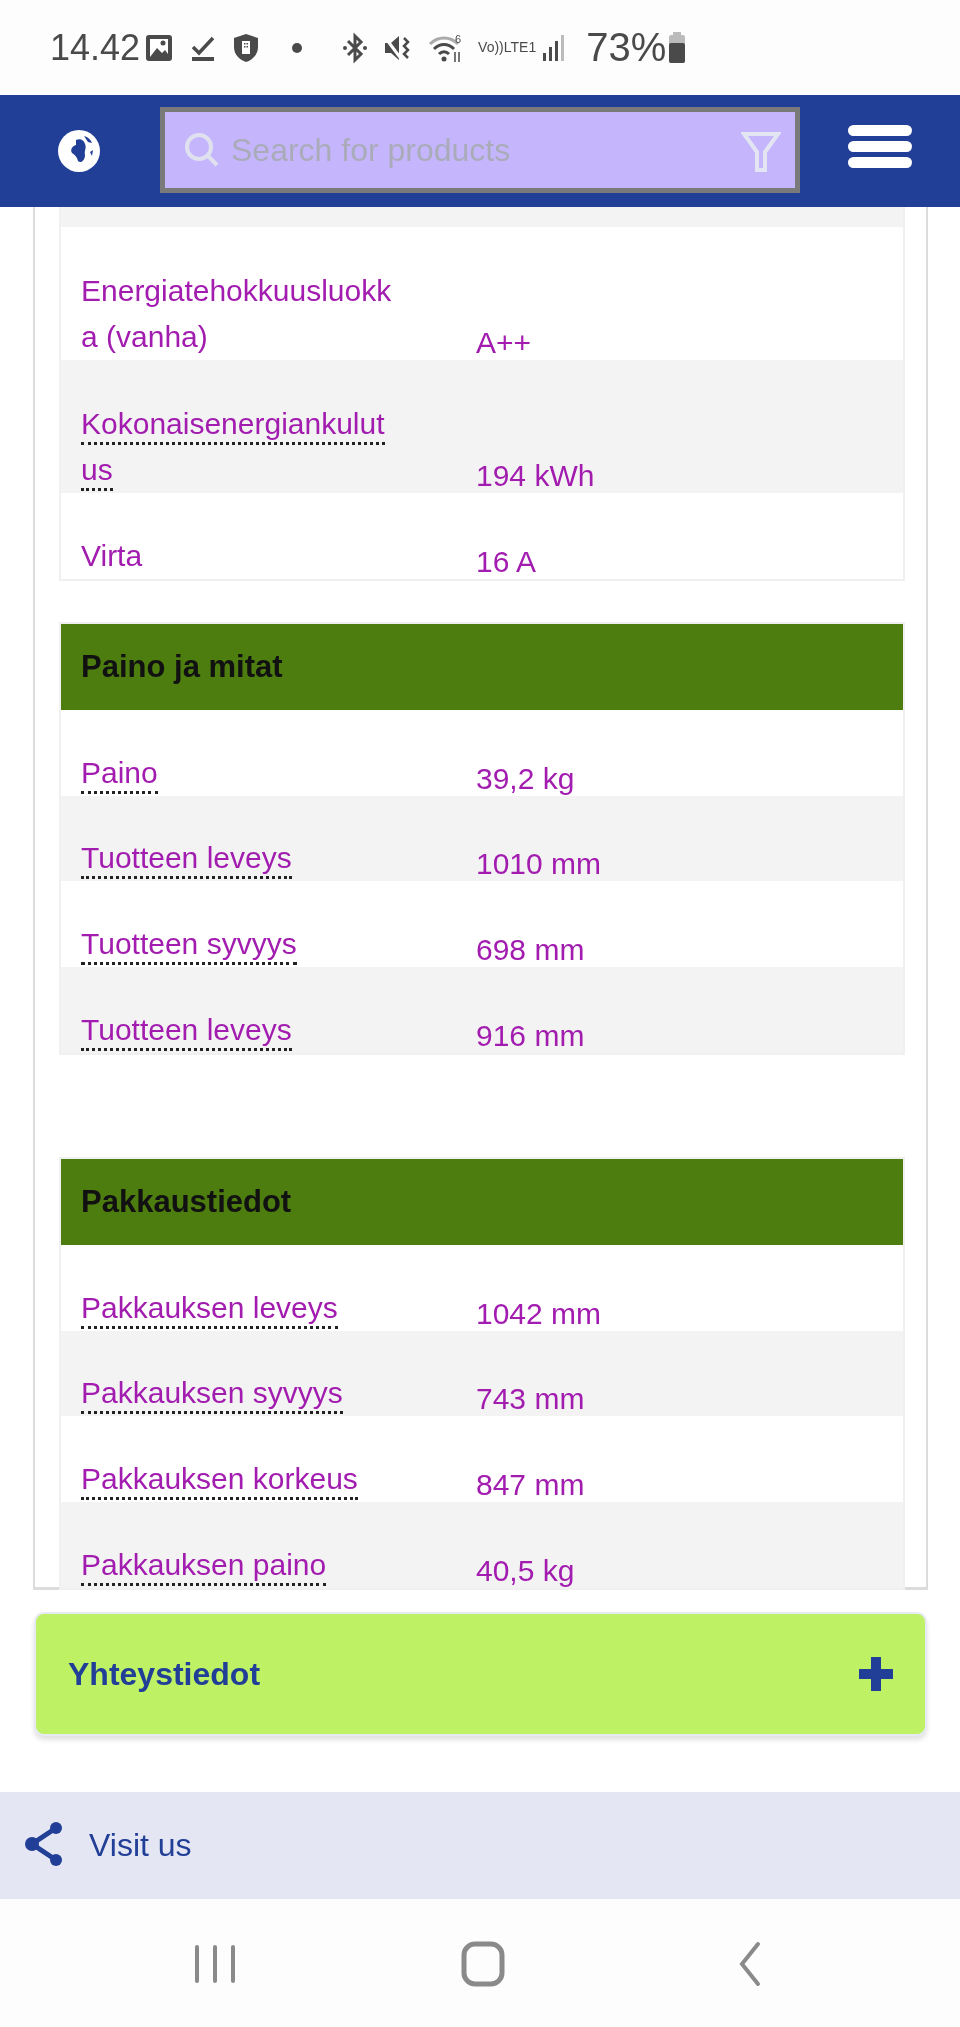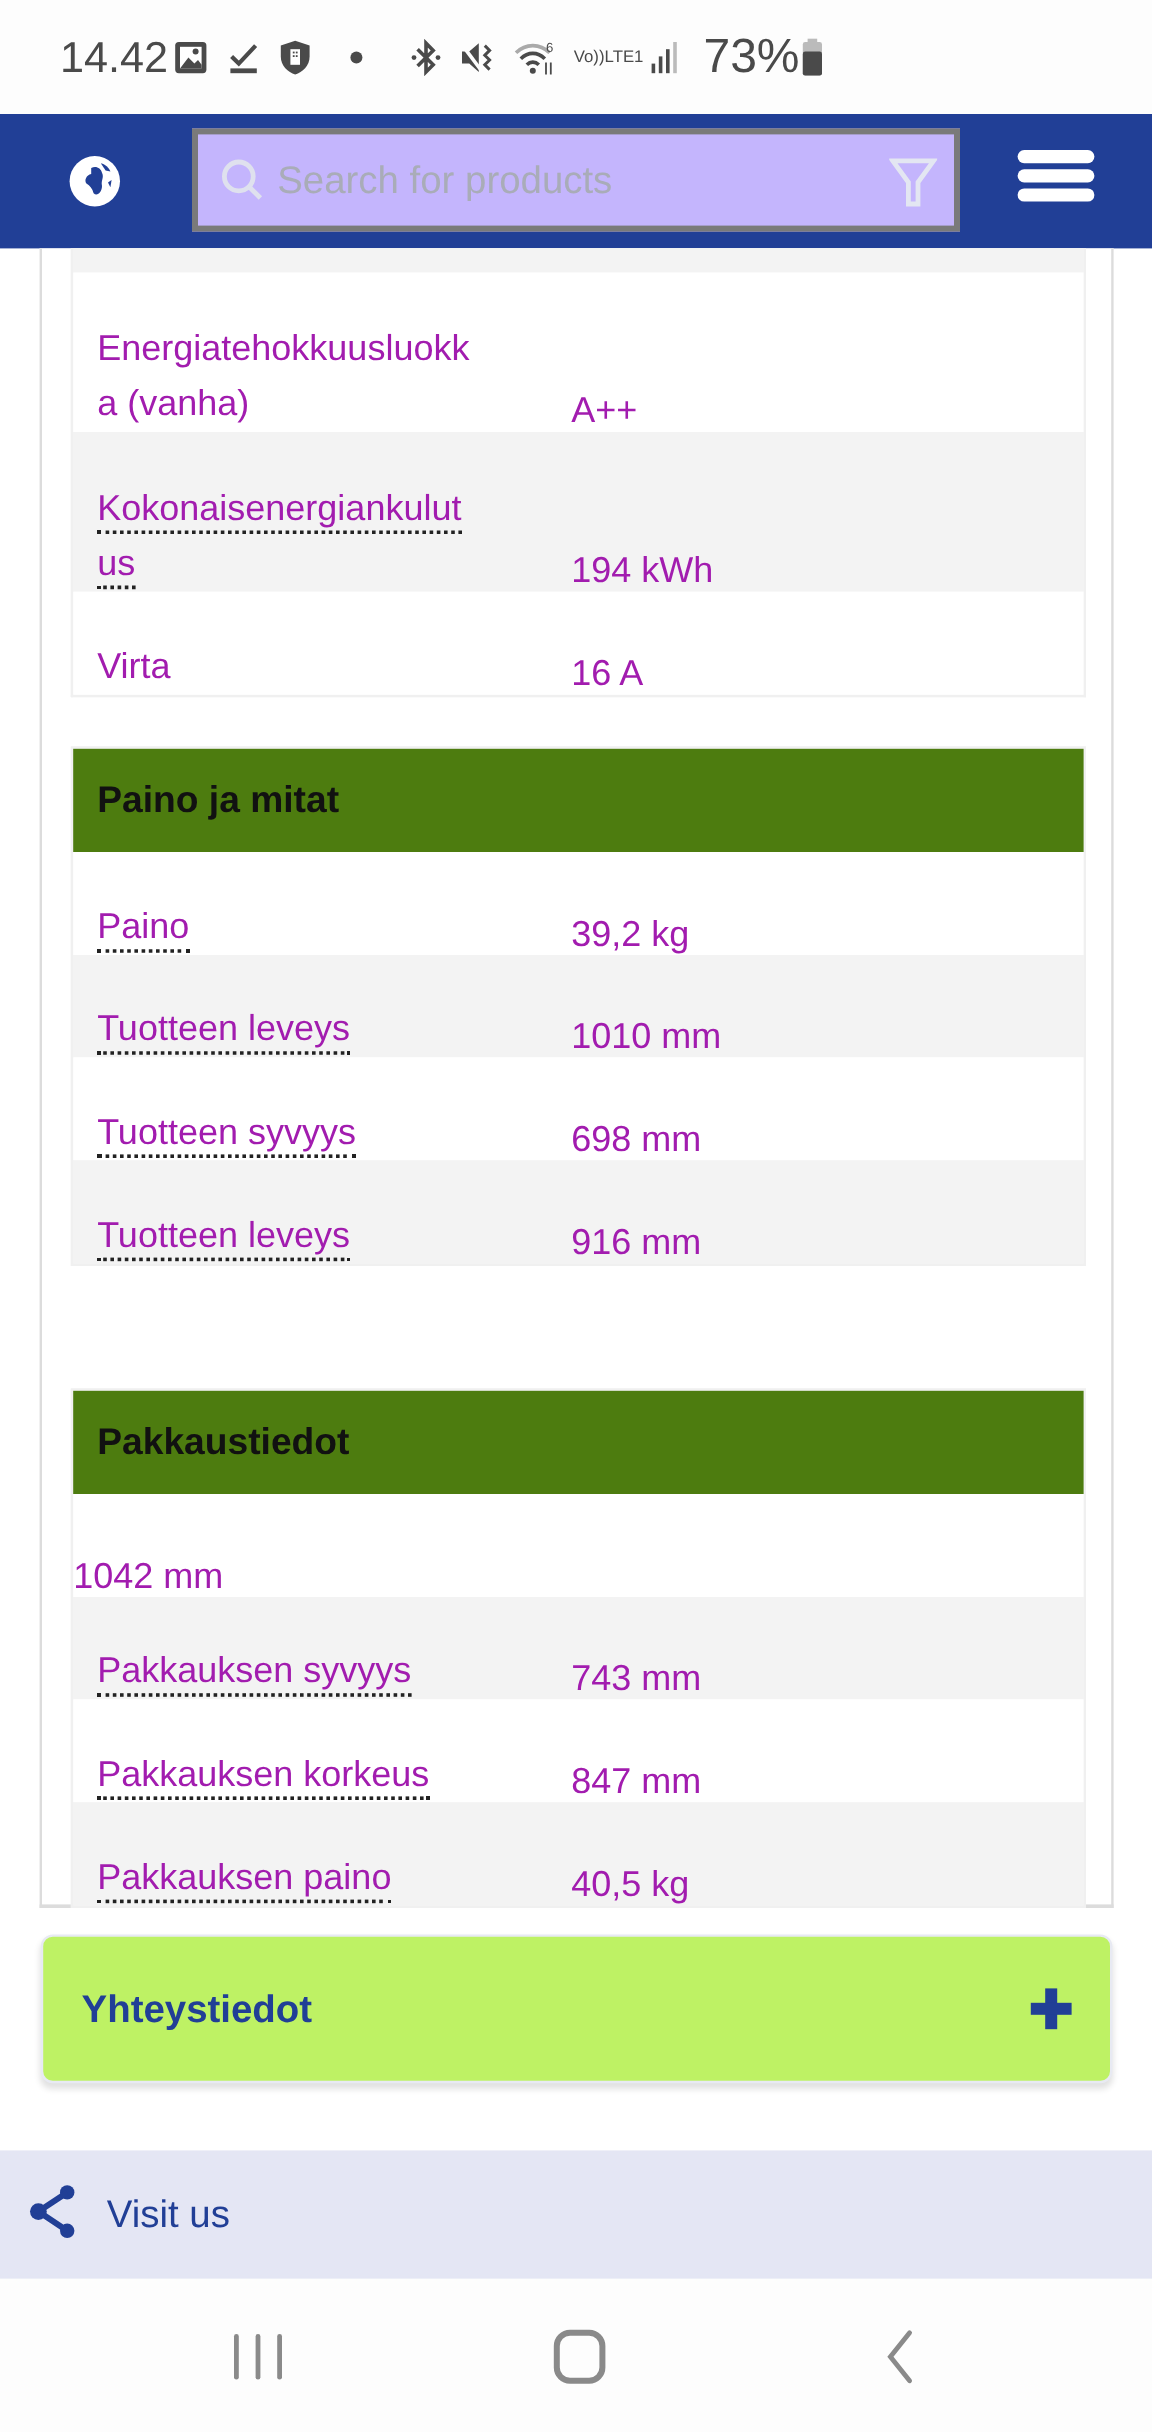--- a/index.html
+++ b/index.html
@@ -205,20 +205,21 @@
     </div>
     <div class="row grey" style="height:86px;">
       <div class="k"><span class="dotted">Tuotteen leveys</span></div>
       <div class="v">916 mm</div>
     </div>
   </div>
 
   <div class="tbl" style="top:914px;margin-top:36px;">
     <div class="group-title" style="height:86px;">Pakkaustiedot</div>
     <div class="row white" style="height:86px;">
+      <div class="k"><span class="dotted">Pakkauksen leveys</span></div>
       <div class="v">1042 mm</div>
     </div>
     <div class="row grey" style="height:85px;">
       <div class="k"><span class="dotted">Pakkauksen syvyys</span></div>
       <div class="v">743 mm</div>
     </div>
     <div class="row white" style="height:86px;">
       <div class="k"><span class="dotted">Pakkauksen korkeus</span></div>
       <div class="v">847 mm</div>
     </div>

